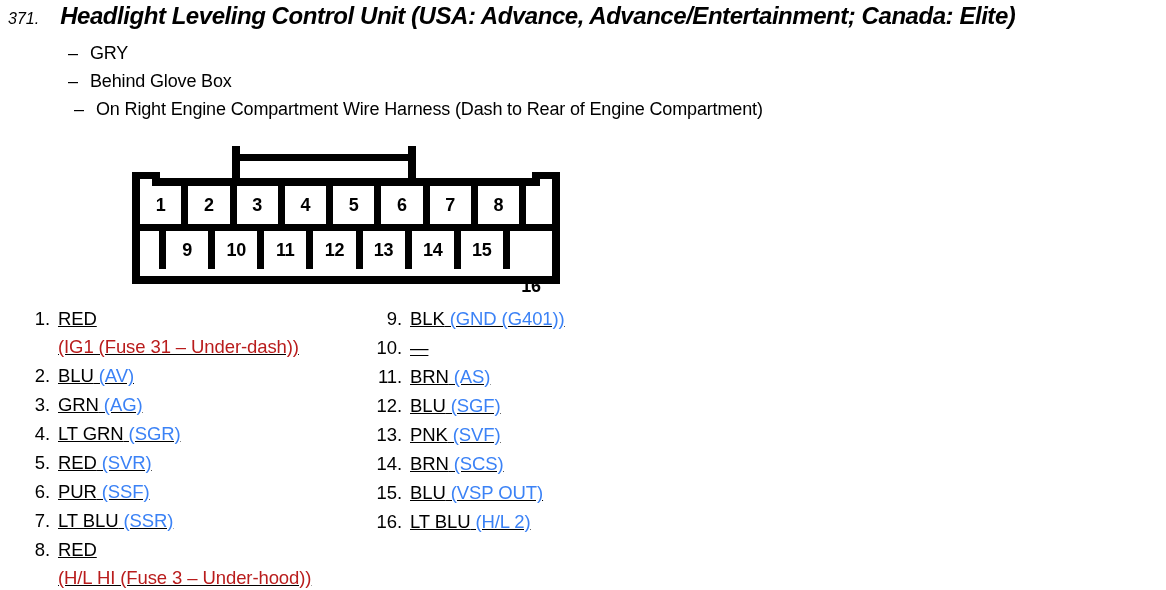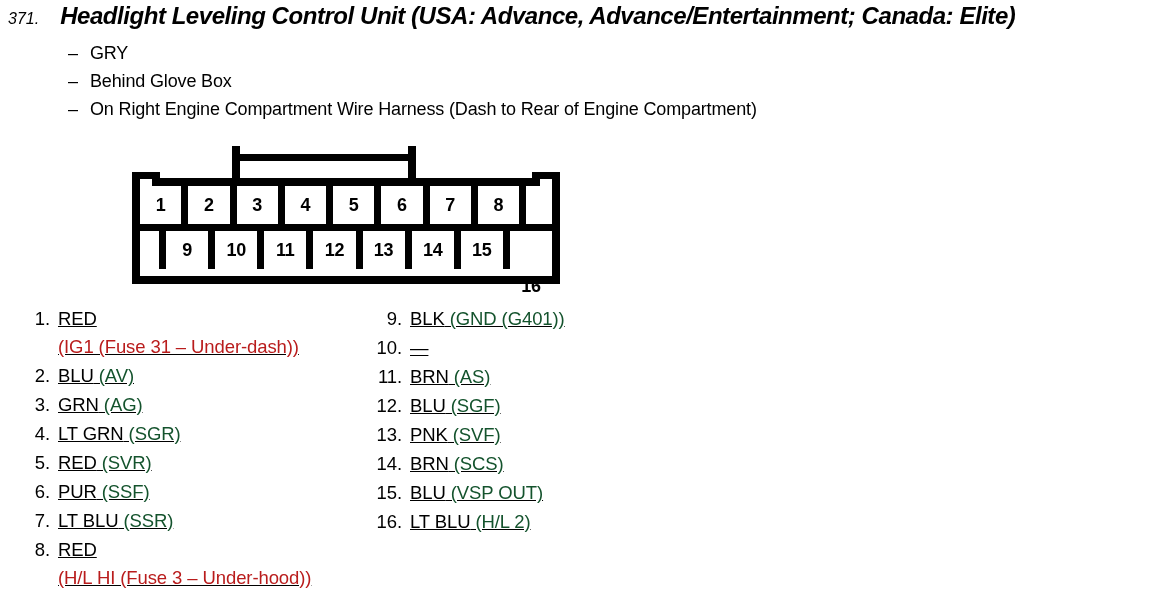--- a/index.html
+++ b/index.html
@@ -45,21 +45,21 @@
     font-size: 18px;
     white-space: nowrap;
     letter-spacing: -0.15px;
   }
   .note-dash {
     display: inline-block;
     width: 22px;
   }
   #note-0 { top: 43px; }
   #note-1 { top: 71px; }
-  #note-2 { top: 99px; }
+  #note-2 { top: 99px; margin-left: 6px; }
 
   
   #connector {
     position: absolute;
     left: 132px;
     top: 146px;
     width: 428px;
     height: 138px;
   }
   .ink { position: absolute; background: #000000; }
@@ -127,21 +127,21 @@
     padding-right: 8px;
     line-height: 28px;
   }
   .pin-body {
     flex: 1 1 auto;
     line-height: 28px;
     text-decoration: underline;
   }
   .wire-color { color: #000000; }
   .signal {
-    color: #14532d;
+    color: #3b82f6;
   }
   .signal-wrapped {
     display: block;
     color: #b91c1c;
   }
 </style>
 </head>
 <body>
 
 <div id="header-block">

